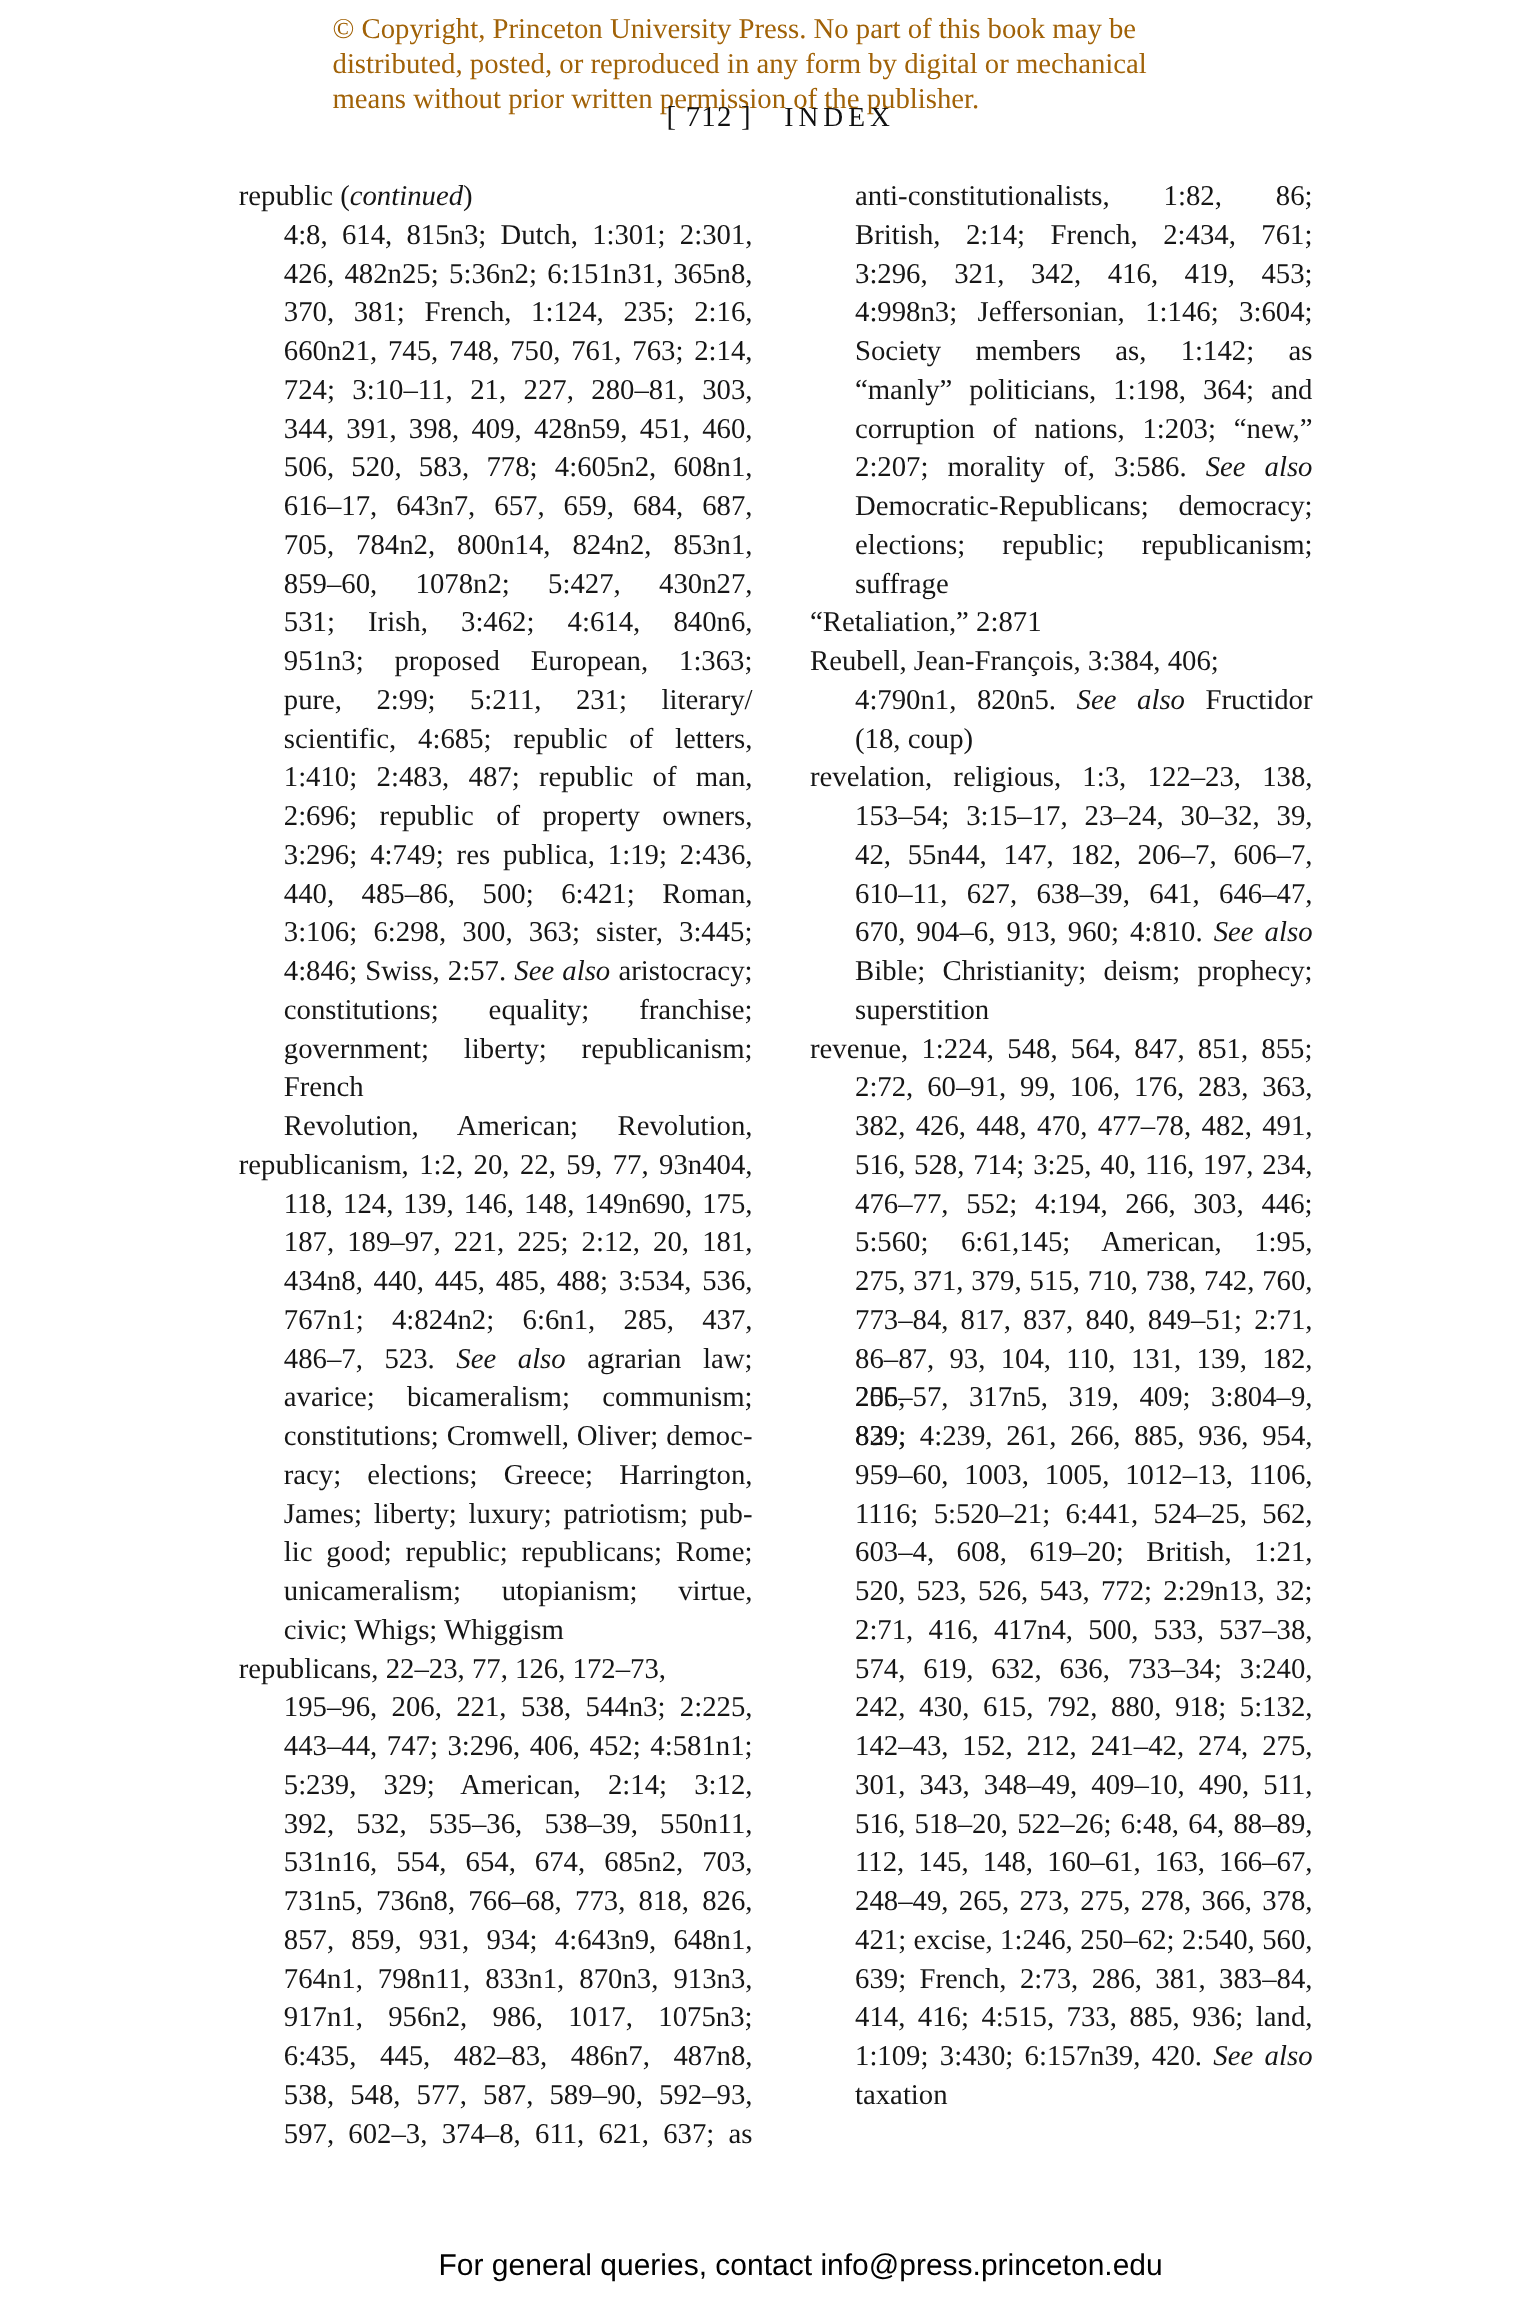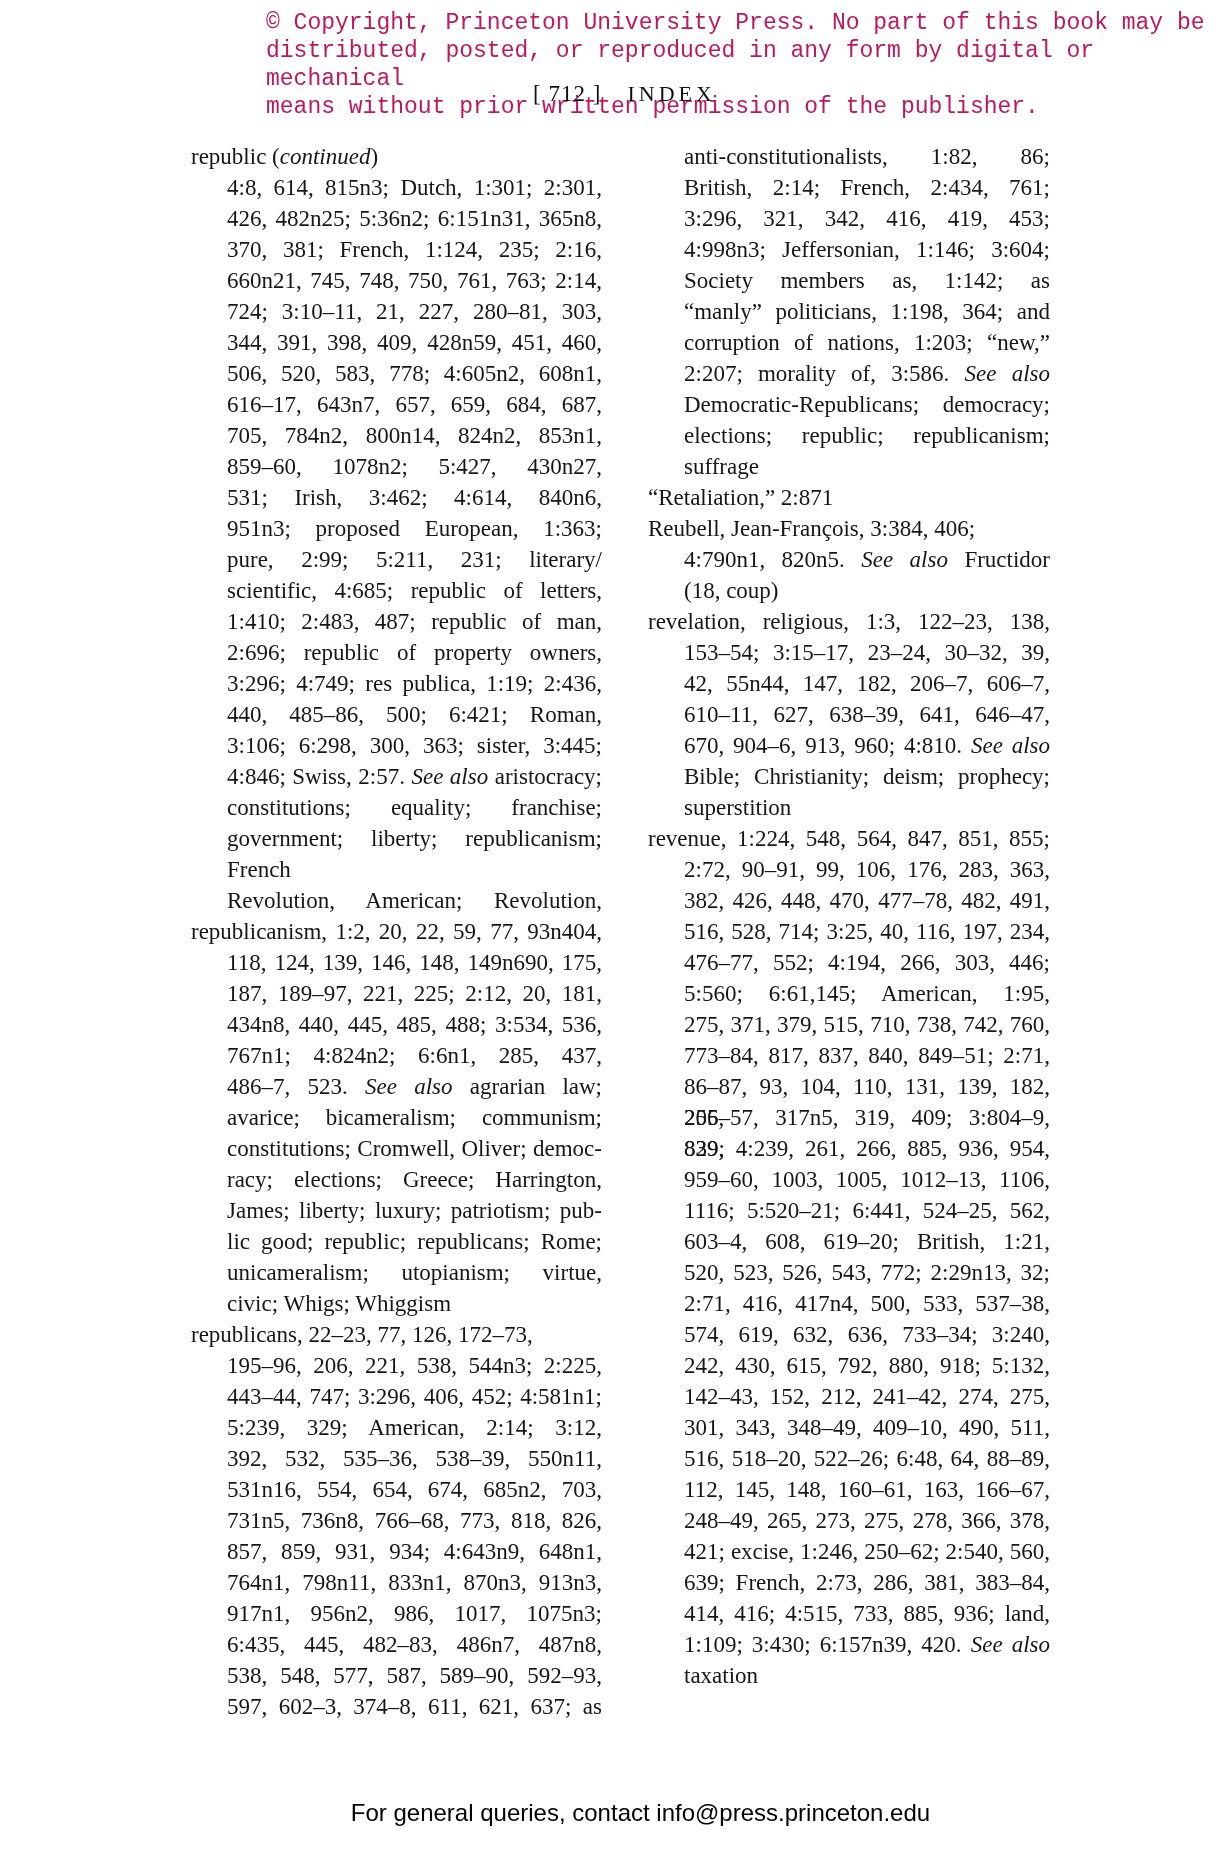--- a/index.html
+++ b/index.html
@@ -6,22 +6,22 @@
   body {
     width: 1225px; height: 1850px;
     background: #ffffff;
     position: relative;
     font-family: "Liberation Serif", serif;
     color: #161616;
     overflow: hidden;
   }
   .copyright {
     position: absolute; left: 266px; top: 9px;
-    font-family: Liberation Mono, monospace;
-    font-size: 23px; line-height: 28px; color: #be185d;
+    font-family: Liberation Serif, serif;
+    font-size: 23px; line-height: 28px; color: #a16207;
   }
   .page-header {
     position: absolute; left: 0; top: 81px; width: 1225px;
     display: flex; justify-content: center; align-items: baseline; gap: 26px;
     color: #111;
     padding-left: 12px;
   }
   .page-number { font-size: 23px; letter-spacing: 1px; }
   .index-title { font-size: 22px; letter-spacing: 4px; }
   .col {
@@ -127,21 +127,21 @@
     <div class="line ind j"><span>4:790n1, 820n5. </span><span class="it">See also</span><span> Fructidor</span></div>
     <div class="line ind">(18, coup)</div>
     <div class="line j">revelation, religious, 1:3, 122–23, 138,</div>
     <div class="line ind j">153–54; 3:15–17, 23–24, 30–32, 39,</div>
     <div class="line ind j">42, 55n44, 147, 182, 206–7, 606–7,</div>
     <div class="line ind j">610–11, 627, 638–39, 641, 646–47,</div>
     <div class="line ind j"><span>670, 904–6, 913, 960; 4:810. </span><span class="it">See also</span></div>
     <div class="line ind j">Bible; Christianity; deism; prophecy;</div>
     <div class="line ind">superstition</div>
     <div class="line j">revenue, 1:224, 548, 564, 847, 851, 855;</div>
-    <div class="line ind j">2:72, 90–91, 99, 106, 176, 283, 363,</div>
+    <div class="line ind j">2:72, 60–91, 99, 106, 176, 283, 363,</div>
     <div class="line ind j">382, 426, 448, 470, 477–78, 482, 491,</div>
     <div class="line ind j">516, 528, 714; 3:25, 40, 116, 197, 234,</div>
     <div class="line ind j">476–77, 552; 4:194, 266, 303, 446;</div>
     <div class="line ind j">5:560; 6:61,145; American, 1:95,</div>
     <div class="line ind j">275, 371, 379, 515, 710, 738, 742, 760,</div>
     <div class="line ind j">773–84, 817, 837, 840, 849–51; 2:71,</div>
     <div class="line ind j">86–87, 93, 104, 110, 131, 139, 182, 205,</div>
     <div class="line ind j">256–57, 317n5, 319, 409; 3:804–9, 829,</div>
     <div class="line ind j">839; 4:239, 261, 266, 885, 936, 954,</div>
     <div class="line ind j">959–60, 1003, 1005, 1012–13, 1106,</div>

